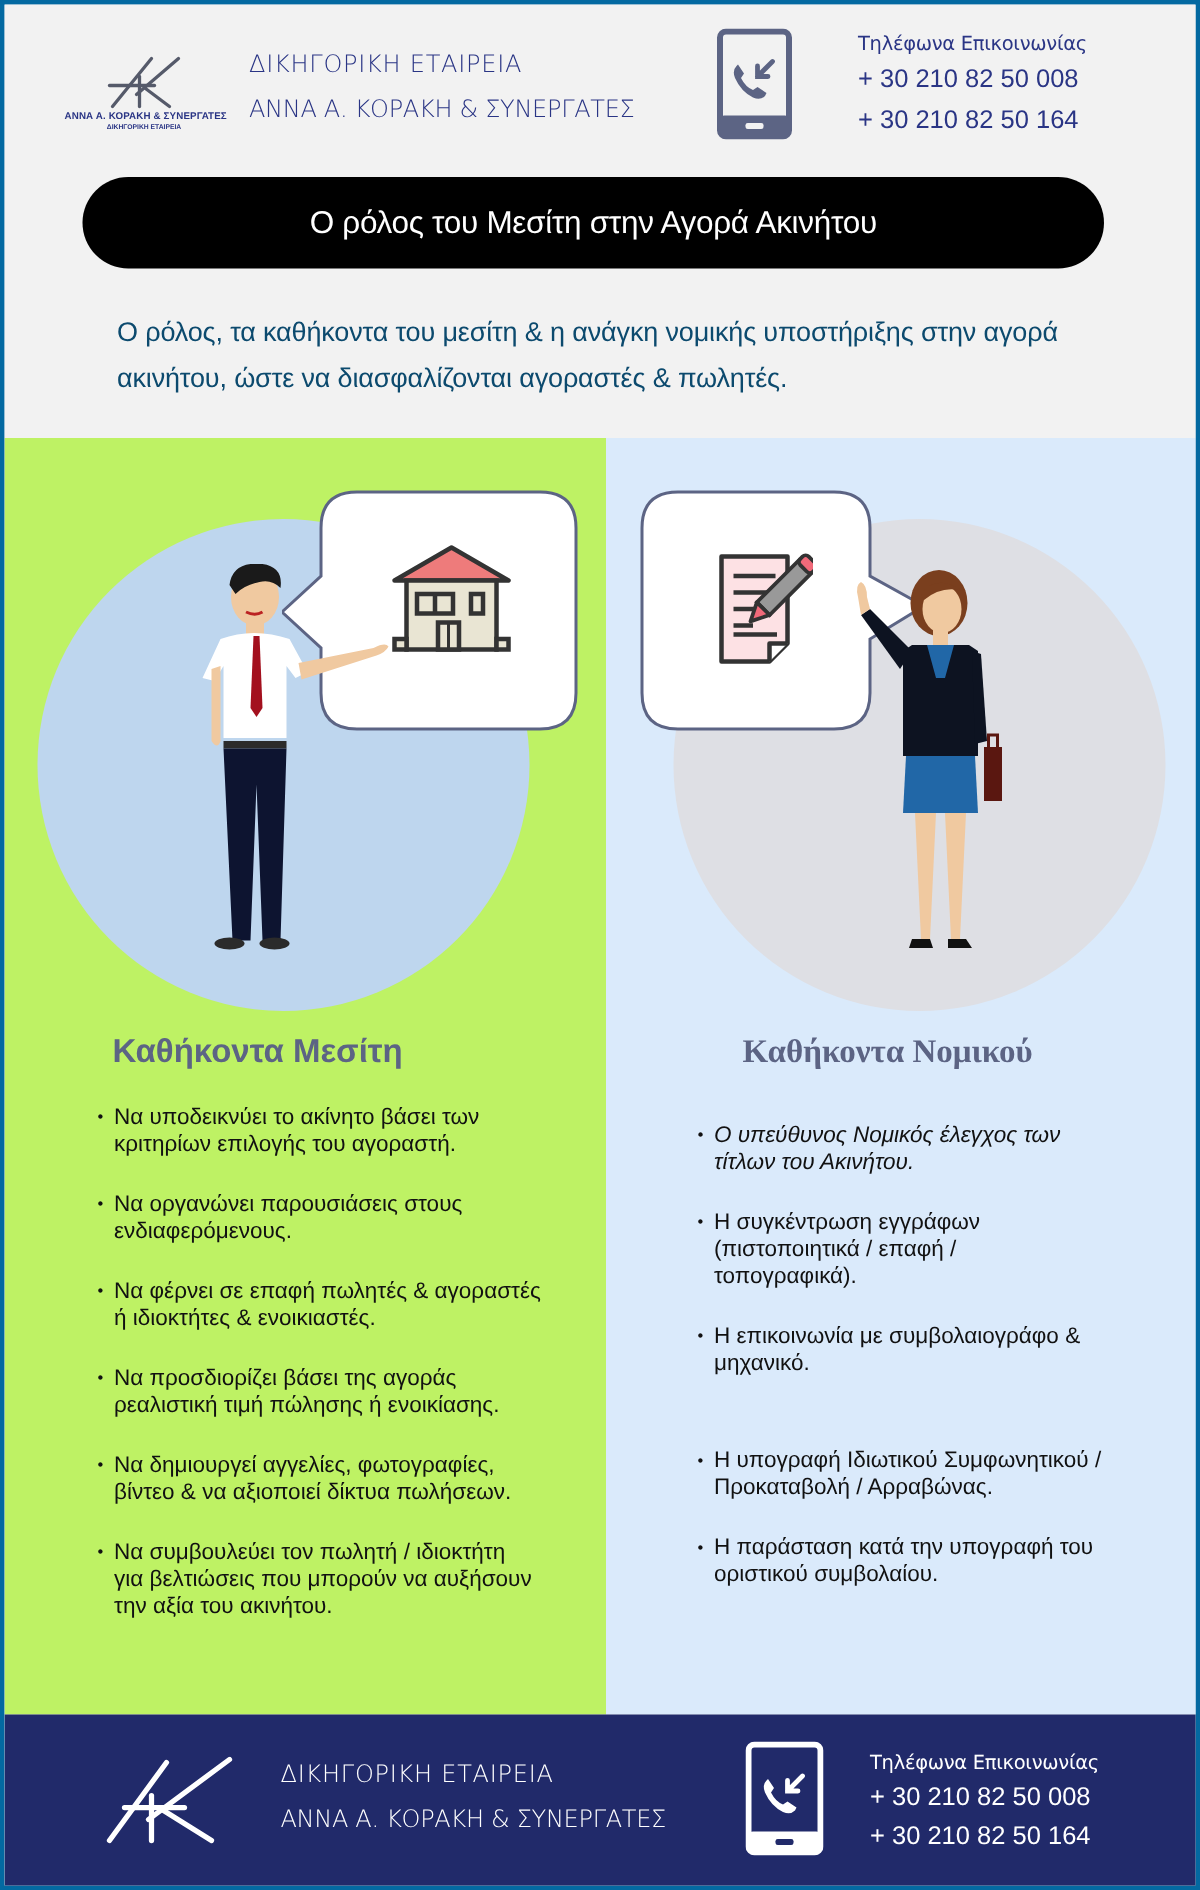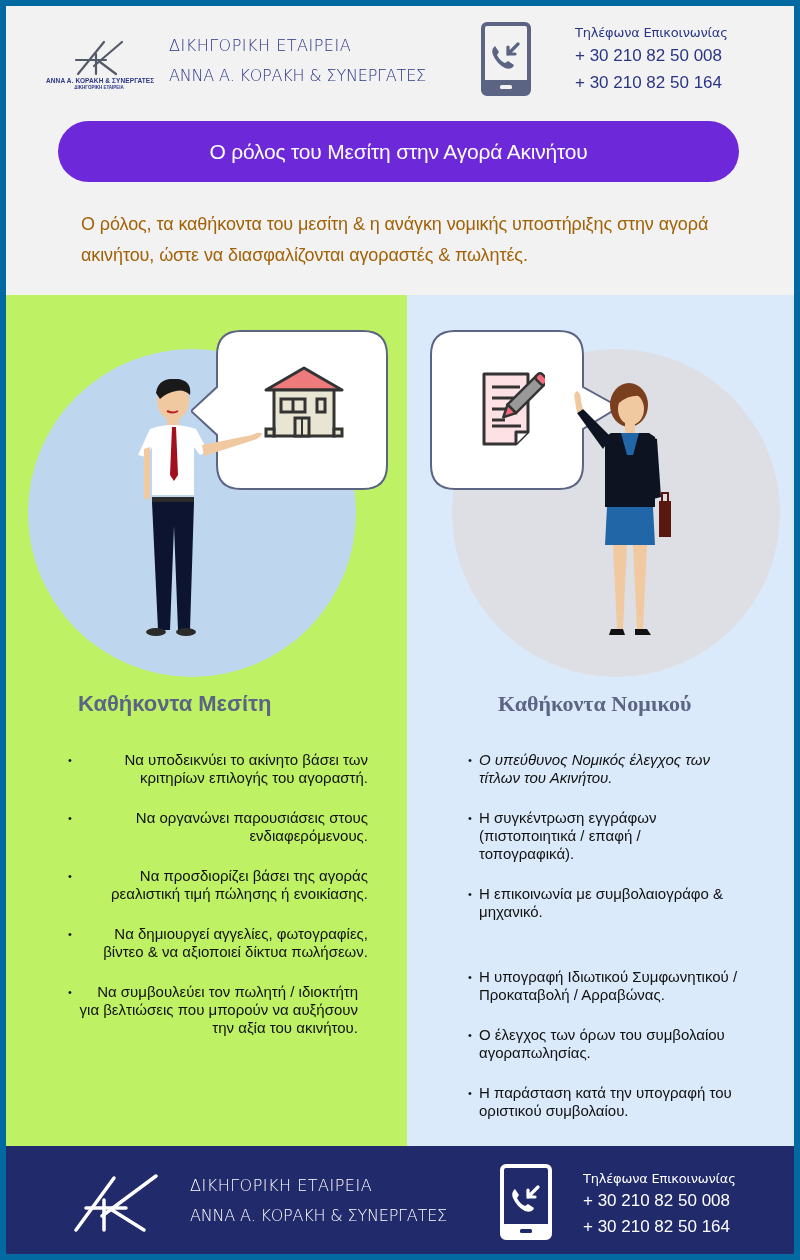--- a/index.html
+++ b/index.html
@@ -1,36 +1,36 @@
 <!DOCTYPE html>
 <html><head>
 <meta charset="utf-8">
 <style>
   * { box-sizing: border-box; margin: 0; padding: 0; }
   html, body { width: 800px; height: 1260px; overflow: hidden; }
   body { font-family: "Liberation Sans", sans-serif; background: #f2f2f2; position: relative; }
-  .page { position: absolute; left: 0; top: 0; width: 800px; height: 1260px; border: 6px solid #0369a1; overflow: hidden; }
+  .page { position: absolute; left: 0; top: 0; width: 800px; height: 1260px; border: 3px solid #0369a1; overflow: hidden; }
 
   
   .header { position: absolute; left: 0; top: 0; width: 800px; height: 289px; background: #f2f2f2; }
   .logo { position: absolute; left: 40px; top: 34px; width: 106px; height: 56px; }
   .logo svg { position: absolute; left: 26px; top: 0; }
   .logo .logo-line1 { position: absolute; left: 0; top: 37px; width: 106px; text-align: center; font-size: 6.5px; font-weight: bold; color: #2a3585; letter-spacing: 0.1px; white-space: nowrap; }
   .logo .logo-line2 { position: absolute; left: 0; top: 45px; width: 106px; text-align: center; font-size: 4.5px; font-weight: bold; color: #2a3585; white-space: nowrap; }
   .firm { position: absolute; left: 163px; top: 30px; color: #2a3585; font-family: "DejaVu Sans", sans-serif; font-weight: 300; }
   .firm .l1 { font-size: 16px; letter-spacing: 0.5px; white-space: nowrap; }
   .firm .l2 { font-size: 16px; margin-top: 11px; white-space: nowrap; letter-spacing: -0.2px; }
   .phone-icon { position: absolute; left: 475px; top: 16px; }
   .contact { position: absolute; left: 569px; top: 19px; color: #2a3585; }
   .contact .lbl { font-size: 13px; font-family: "DejaVu Sans", sans-serif; letter-spacing: -0.2px; }
   .contact .num { font-size: 17px; margin-top: 6px; white-space: nowrap; }
   .contact .num + .num { margin-top: 7px; }
 
-  .pill { position: absolute; left: 52px; top: 115px; width: 681px; height: 61px; background: #6d28d9; border-radius: 31px; color: #ffffff; font-size: 21px; display: flex; align-items: center; justify-content: center; letter-spacing: -0.2px; }
-  .subtitle { position: absolute; left: 75px; top: 203px; width: 660px; color: #a16207; font-size: 18px; line-height: 31px; letter-spacing: -0.1px; }
+  .pill { position: absolute; left: 52px; top: 115px; width: 681px; height: 61px; background: #000000; border-radius: 31px; color: #ffffff; font-size: 21px; display: flex; align-items: center; justify-content: center; letter-spacing: -0.2px; }
+  .subtitle { position: absolute; left: 75px; top: 203px; width: 660px; color: #0c4a6e; font-size: 18px; line-height: 31px; letter-spacing: -0.1px; }
 
   
   .panel-left { position: absolute; left: 0; top: 289px; width: 401px; height: 851px; background: #bef264; overflow: hidden; padding-left: 20px; }
   .panel-right { position: absolute; left: 401px; top: 289px; width: 399px; height: 851px; background: #daeafb; overflow: hidden; }
   .circle-left { position: absolute; left: 22px; top: 54px; width: 328px; height: 328px; border-radius: 50%; background: #bed6ee; }
   .circle-right { position: absolute; left: 45px; top: 54px; width: 328px; height: 328px; border-radius: 50%; background: #dedfe4; }
   .bubble { position: absolute; }
   .figure { position: absolute; }
 
   .section-title { position: absolute; font-size: 22px; font-weight: bold; color: #5c6484; white-space: nowrap; }
@@ -129,23 +129,24 @@
 
       <rect x="16" y="118" width="42" height="5" fill="#2b2b2b"></rect>
 
       <path d="M16 123 h42 l-4 128 h-12 l-4 -104 l-4 104 h-12 z" fill="#0d1430"></path>
 
       <ellipse cx="20" cy="253" rx="10" ry="4" fill="#2b2b2b"></ellipse>
       <ellipse cx="50" cy="253" rx="10" ry="4" fill="#2b2b2b"></ellipse>
     </svg>
 
     <div class="section-title" style="left:72px; top:396px;">Καθήκοντα Μεσίτη</div>
-    <ul class="duties" style="left:62px; top:456px; width:300px;text-align:right;">
+    <ul class="duties" style="left:62px; top:444px; width:300px;">
       <li>Να υποδεικνύει το ακίνητο βάσει των κριτηρίων επιλογής του αγοραστή.</li>
       <li>Να οργανώνει παρουσιάσεις στους ενδιαφερόμενους.</li>
+      <li>Να φέρνει σε επαφή πωλητές &amp; αγοραστές ή ιδιοκτήτες &amp; ενοικιαστές.</li>
       <li>Να προσδιορίζει βάσει της αγοράς ρεαλιστική τιμή πώλησης ή ενοικίασης.</li>
       <li>Να δημιουργεί αγγελίες, φωτογραφίες, βίντεο &amp; να αξιοποιεί δίκτυα πωλήσεων.</li>
       <li style="width:290px;">Να συμβουλεύει τον πωλητή / ιδιοκτήτη για βελτιώσεις που μπορούν να αυξήσουν την αξία του ακινήτου.</li>
     </ul>
   </div>
 
   <div class="panel-right">
     <div class="circle-right"></div>
 
     <svg class="bubble" style="left:22px; top:34px;" width="194" height="164" viewBox="0 0 194 164">
@@ -195,21 +196,20 @@
       <path d="M40 252 h12 l2 6 h-16 z" fill="#111111"></path>
       <path d="M64 252 h12 l4 6 h-16 z" fill="#111111"></path>
     </svg>
 
     <div class="section-title" style="left:91px; top:396px;font-family:Liberation Serif, serif;">Καθήκοντα Νομικού</div>
     <ul class="duties" style="left:61px; top:456px; width:310px;">
       <li style="width:270px;font-style:italic;">Ο υπεύθυνος Νομικός έλεγχος των τίτλων του Ακινήτου.</li>
       <li style="width:210px;">Η συγκέντρωση εγγράφων (πιστοποιητικά / επαφή / τοπογραφικά).</li>
       <li style="width:290px;">Η επικοινωνία με συμβολαιογράφο &amp; μηχανικό.</li>
       <li style="width:300px;margin-top:47px;">Η υπογραφή Ιδιωτικού Συμφωνητικού / Προκαταβολή / Αρραβώνας.</li>
-      <li style="width:290px;">Ο έλεγχος των όρων του συμβολαίου αγοραπωλησίας.</li>
       <li style="width:290px;">Η παράσταση κατά την υπογραφή του οριστικού συμβολαίου.</li>
     </ul>
   </div>
 
   <div class="footer">
     <svg class="logo-f" width="88" height="60" viewBox="0 0 88 60">
       <g stroke="#ffffff" stroke-width="3.5" stroke-linecap="round" fill="none">
         <line x1="4" y1="56" x2="42" y2="4"></line>
         <line x1="32" y1="56" x2="32" y2="26"></line>
         <line x1="84" y1="2" x2="30" y2="42"></line>

